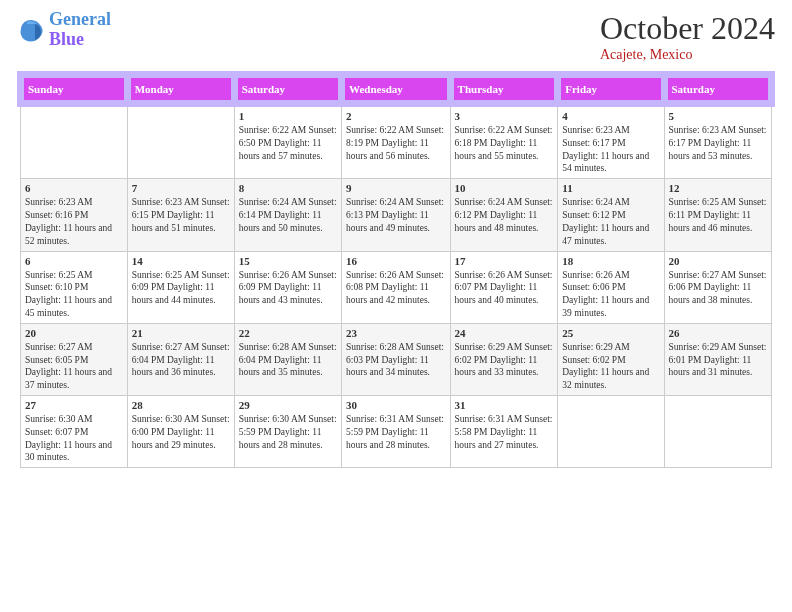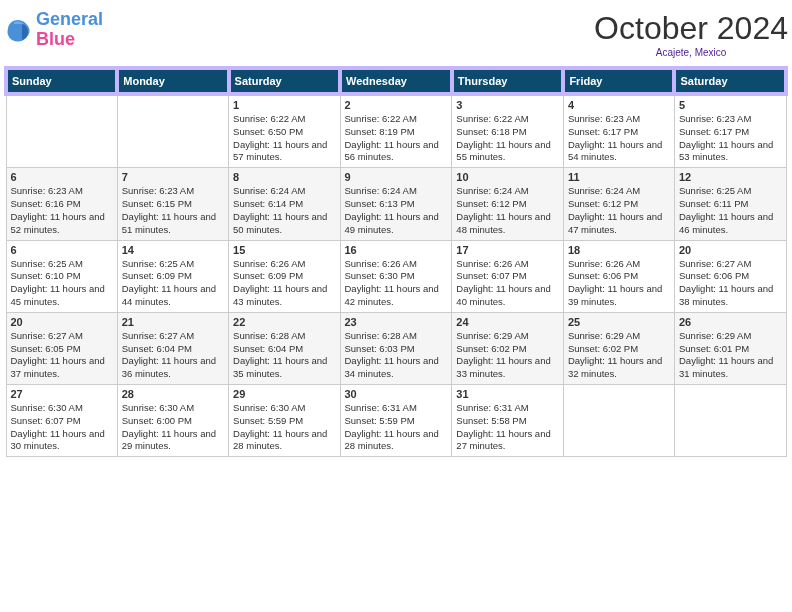--- a/index.html
+++ b/index.html
@@ -5,21 +5,22 @@
     * { box-sizing: border-box; margin: 0; padding: 0; }
     body {
       font-family: Arial, sans-serif;
       background: #fff;
       width: 792px;
       height: 612px;
       overflow: hidden;
     }
     .page {
       width: 792px;
-      padding: 10px 4px;
+      padding: 10px 17px;
+      font-family: Liberation Serif, serif;
     }
     .header {
       display: flex;
       justify-content: space-between;
       align-items: flex-start;
       margin-bottom: 8px;
     }
     .logo {
       display: flex;
       align-items: center;
@@ -32,44 +33,44 @@
       line-height: 1.1;
     }
     .logo-text span {
       color: #4a90d9;
     }
     .logo-icon {
       width: 28px;
       height: 28px;
     }
     .title-block {
-      text-align: center;
+      text-align: left;
     }
     .month-title {
       font-size: 32px;
       font-weight: normal;
       color: #333;
     }
     .location {
-      font-size: 10px;
-      color: #4c1d95;
+      font-size: 14px;
+      color: #b91c1c;
     }
     .calendar {
       width: 100%;
       border-collapse: collapse;
       font-size: 10px;
     }
     .calendar thead th {
-      background: #0c4a6e;
+      background: #d946ef;
       color: #fff;
       padding: 5px 4px;
       text-align: left;
       font-size: 11px;
       font-weight: bold;
-      border: 4px solid #c4b5fd;
+      border: 7px solid #c4b5fd;
     }
     .calendar tbody td {
       border: 1px solid #ccc;
       vertical-align: top;
       padding: 3px 4px;
       width: 113px;
       min-height: 75px;
       background: #fff;
     }
     .calendar tbody tr:nth-child(even) td {
@@ -97,21 +98,21 @@
 <div class="page">
   <div class="header">
     <div class="logo">
       <svg class="logo-icon" viewBox="0 0 28 28">
         <path d="M14 4 Q20 4 24 10 Q28 16 22 22 Q16 28 8 24 Q2 20 4 12 Q6 4 14 4Z" fill="#4a90d9"></path>
         <path d="M18 8 Q24 10 24 16 Q24 22 18 24 L18 8Z" fill="#2d6aaf"></path>
         <path d="M10 6 Q16 4 20 8 L10 8Z" fill="#6ab0f0"></path>
       </svg>
       <div class="logo-text">
         <div><span>General</span></div>
-        <div><span style="color:#ec4899">Blue</span></div>
+        <div><span style="color:#8b5cf6">Blue</span></div>
       </div>
     </div>
     <div class="title-block">
       <div class="month-title">October 2024</div>
       <div class="location">Acajete, Mexico</div>
     </div>
   </div>
 
   <table class="calendar">
     <thead>
@@ -219,21 +220,21 @@
           </td>
           <td>
             <span class="day-num">15</span>
             <div class="day-info">Sunrise: 6:26 AM
 Sunset: 6:09 PM
 Daylight: 11 hours and 43 minutes.</div>
           </td>
           <td>
             <span class="day-num">16</span>
             <div class="day-info">Sunrise: 6:26 AM
-Sunset: 6:30 PM
+Sunset: 6:08 PM
 Daylight: 11 hours and 42 minutes.</div>
           </td>
           <td>
             <span class="day-num">17</span>
             <div class="day-info">Sunrise: 6:26 AM
 Sunset: 6:07 PM
 Daylight: 11 hours and 40 minutes.</div>
           </td>
           <td>
             <span class="day-num">18</span>

